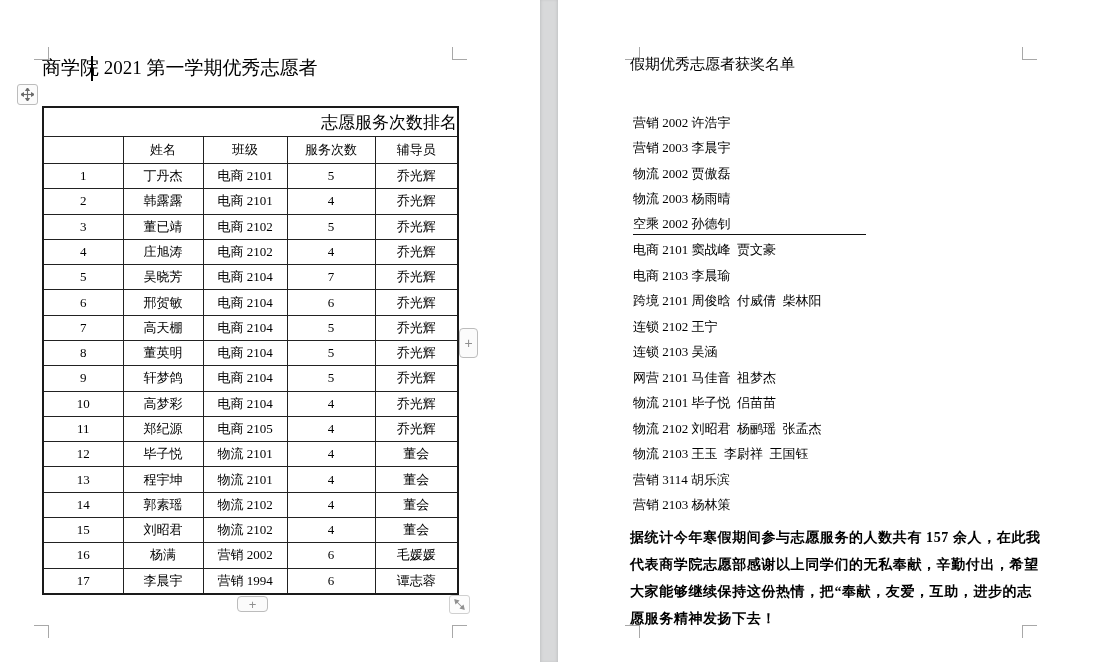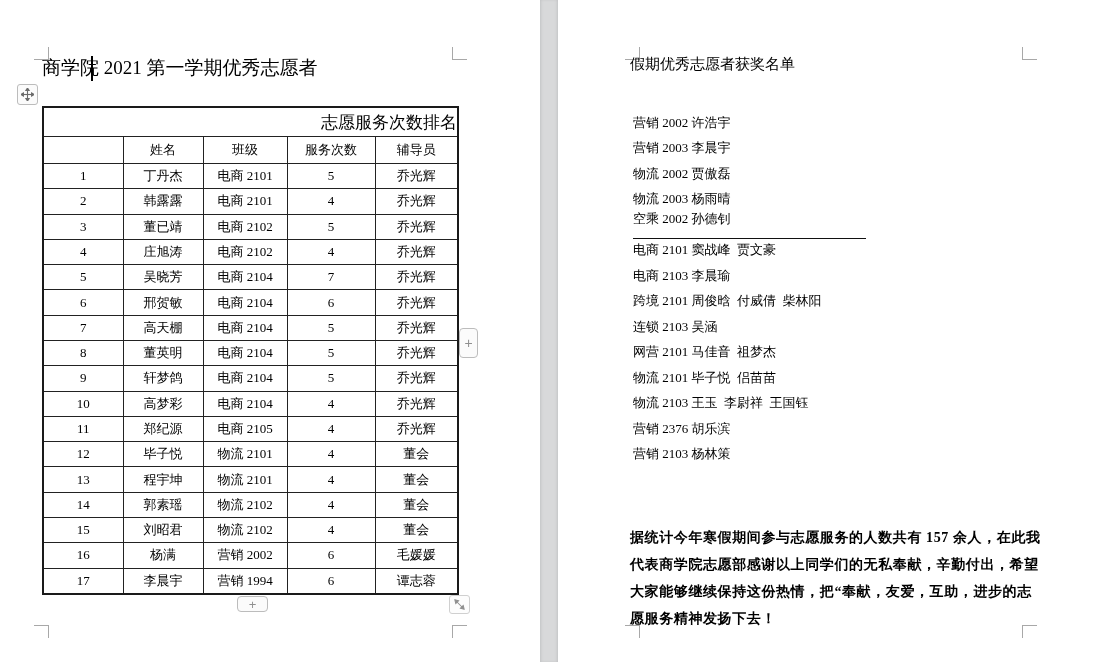--- a/index.html
+++ b/index.html
@@ -34,21 +34,21 @@
   .move-handle{left:17px;top:84px;width:21px;height:21px;}
   .plus-right{left:459px;top:328px;width:19px;height:30px;font-size:14px;border-radius:4px;}
   .plus-bottom{left:237px;top:596px;width:31px;height:16px;font-size:13px;border-radius:4px;}
   .resize-handle{left:449px;top:595px;width:21px;height:19px;border-color:#d0d0d0;background:#fdfdfd;}
   
   .p2-title{position:absolute;left:630px;top:55px;width:394px;
             font-size:15px;white-space:nowrap;}
   .award-list{position:absolute;left:633px;top:86px;width:394px;margin-top:24px;}
   .entry{height:25.5px;display:flex;align-items:center;font-size:13px;white-space:pre;}
   .entry.underlined span{display:inline-block;width:233px;border-bottom:1.5px solid #111;
-            padding-bottom:10px;}
+            padding-bottom:1px;}
   .closing{position:absolute;left:630px;top:524px;width:398px;font-weight:bold;
            font-size:14px;letter-spacing:0.6px;}
   .closing .line{line-height:27px;white-space:nowrap;}
 </style>
 </head>
 <body>
 
 <div class="canvas">
 
   <div class="page page-left"></div>
@@ -240,25 +240,27 @@
   <div class="p2-title">假期优秀志愿者获奖名单</div>
   <div class="award-list">
       <div class="entry"><span>营销 2002 许浩宇</span></div>
       <div class="entry"><span>营销 2003 李晨宇</span></div>
       <div class="entry"><span>物流 2002 贾傲磊</span></div>
       <div class="entry"><span>物流 2003 杨雨晴</span></div>
       <div class="entry underlined"><span>空乘 2002 孙德钊</span></div>
       <div class="entry"><span>电商 2101 窦战峰  贾文豪</span></div>
       <div class="entry"><span>电商 2103 李晨瑜</span></div>
       <div class="entry"><span>跨境 2101 周俊晗  付威倩  柴林阳</span></div>
+      <div class="entry"><span>连锁 2102 王宁</span></div>
       <div class="entry"><span>连锁 2103 吴涵</span></div>
       <div class="entry"><span>网营 2101 马佳音  祖梦杰</span></div>
       <div class="entry"><span>物流 2101 毕子悦  侣苗苗</span></div>
+      <div class="entry"><span>物流 2102 刘昭君  杨鹂瑶  张孟杰</span></div>
       <div class="entry"><span>物流 2103 王玉  李尉祥  王国钰</span></div>
-      <div class="entry"><span>营销 2376 胡乐滨</span></div>
+      <div class="entry"><span>营销 3114 胡乐滨</span></div>
       <div class="entry"><span>营销 2103 杨林策</span></div>
     </div>
   <div class="closing">
       <div class="line">据统计今年寒假期间参与志愿服务的人数共有 157 余人，在此我</div>
       <div class="line">代表商学院志愿部感谢以上同学们的无私奉献，辛勤付出，希望</div>
       <div class="line">大家能够继续保持这份热情，把“奉献，友爱，互助，进步的志</div>
       <div class="line">愿服务精神发扬下去！</div>
     </div>
 
 </div>

